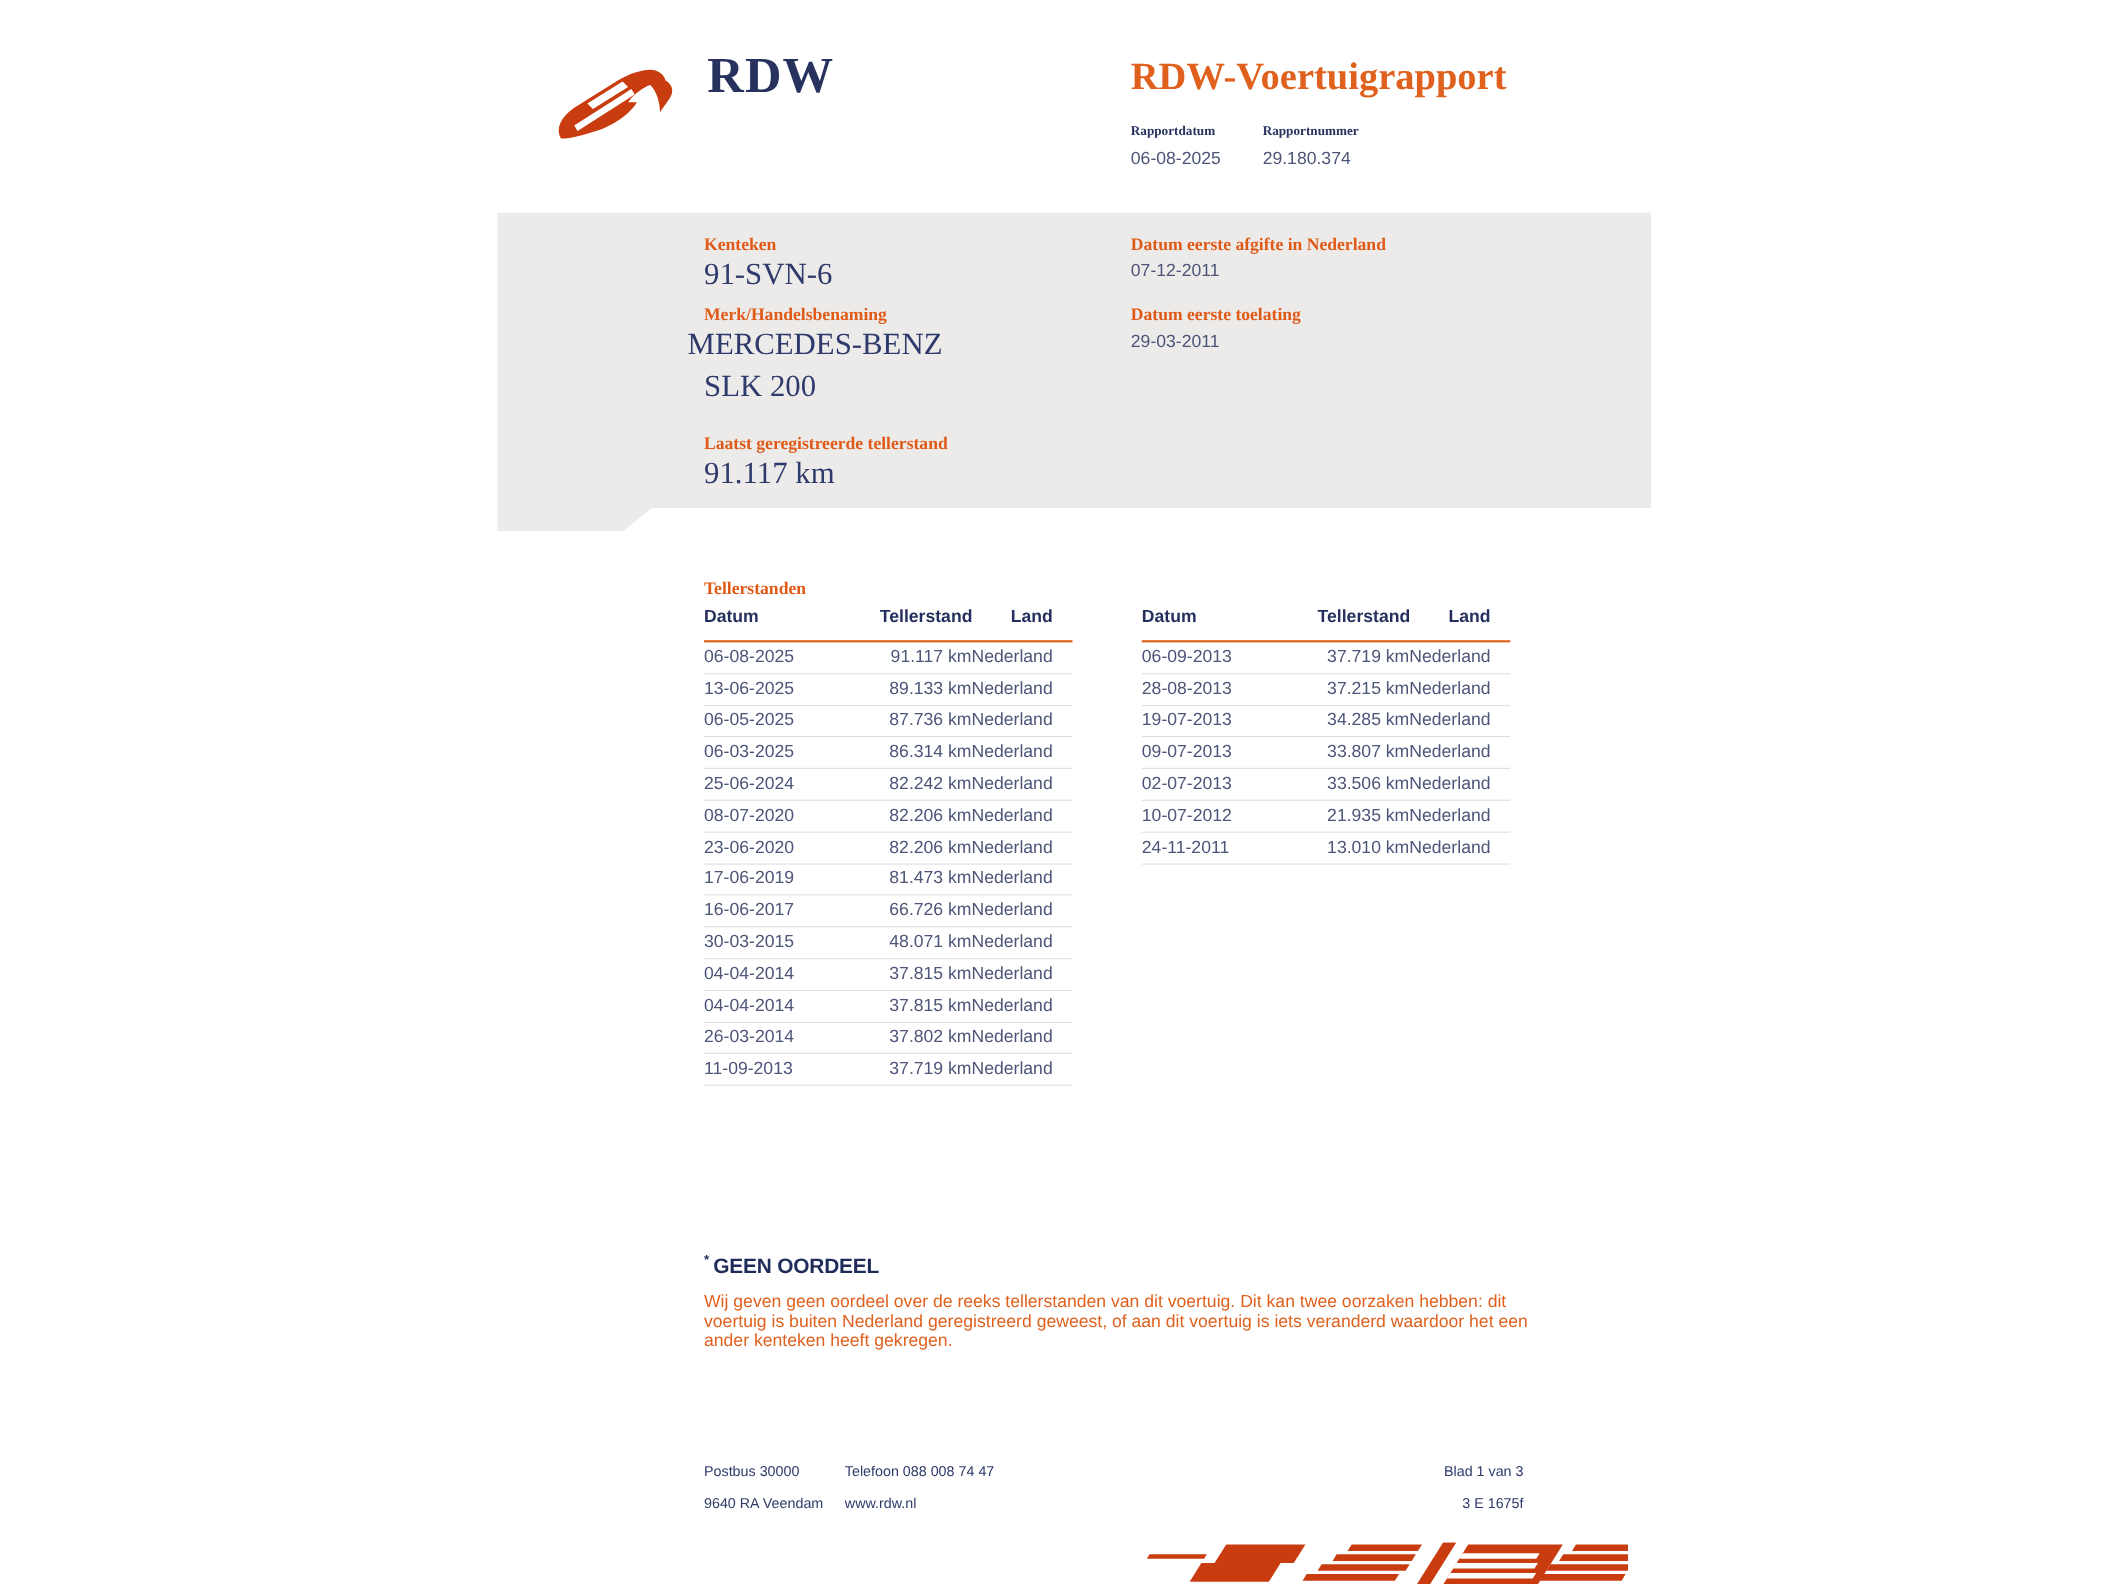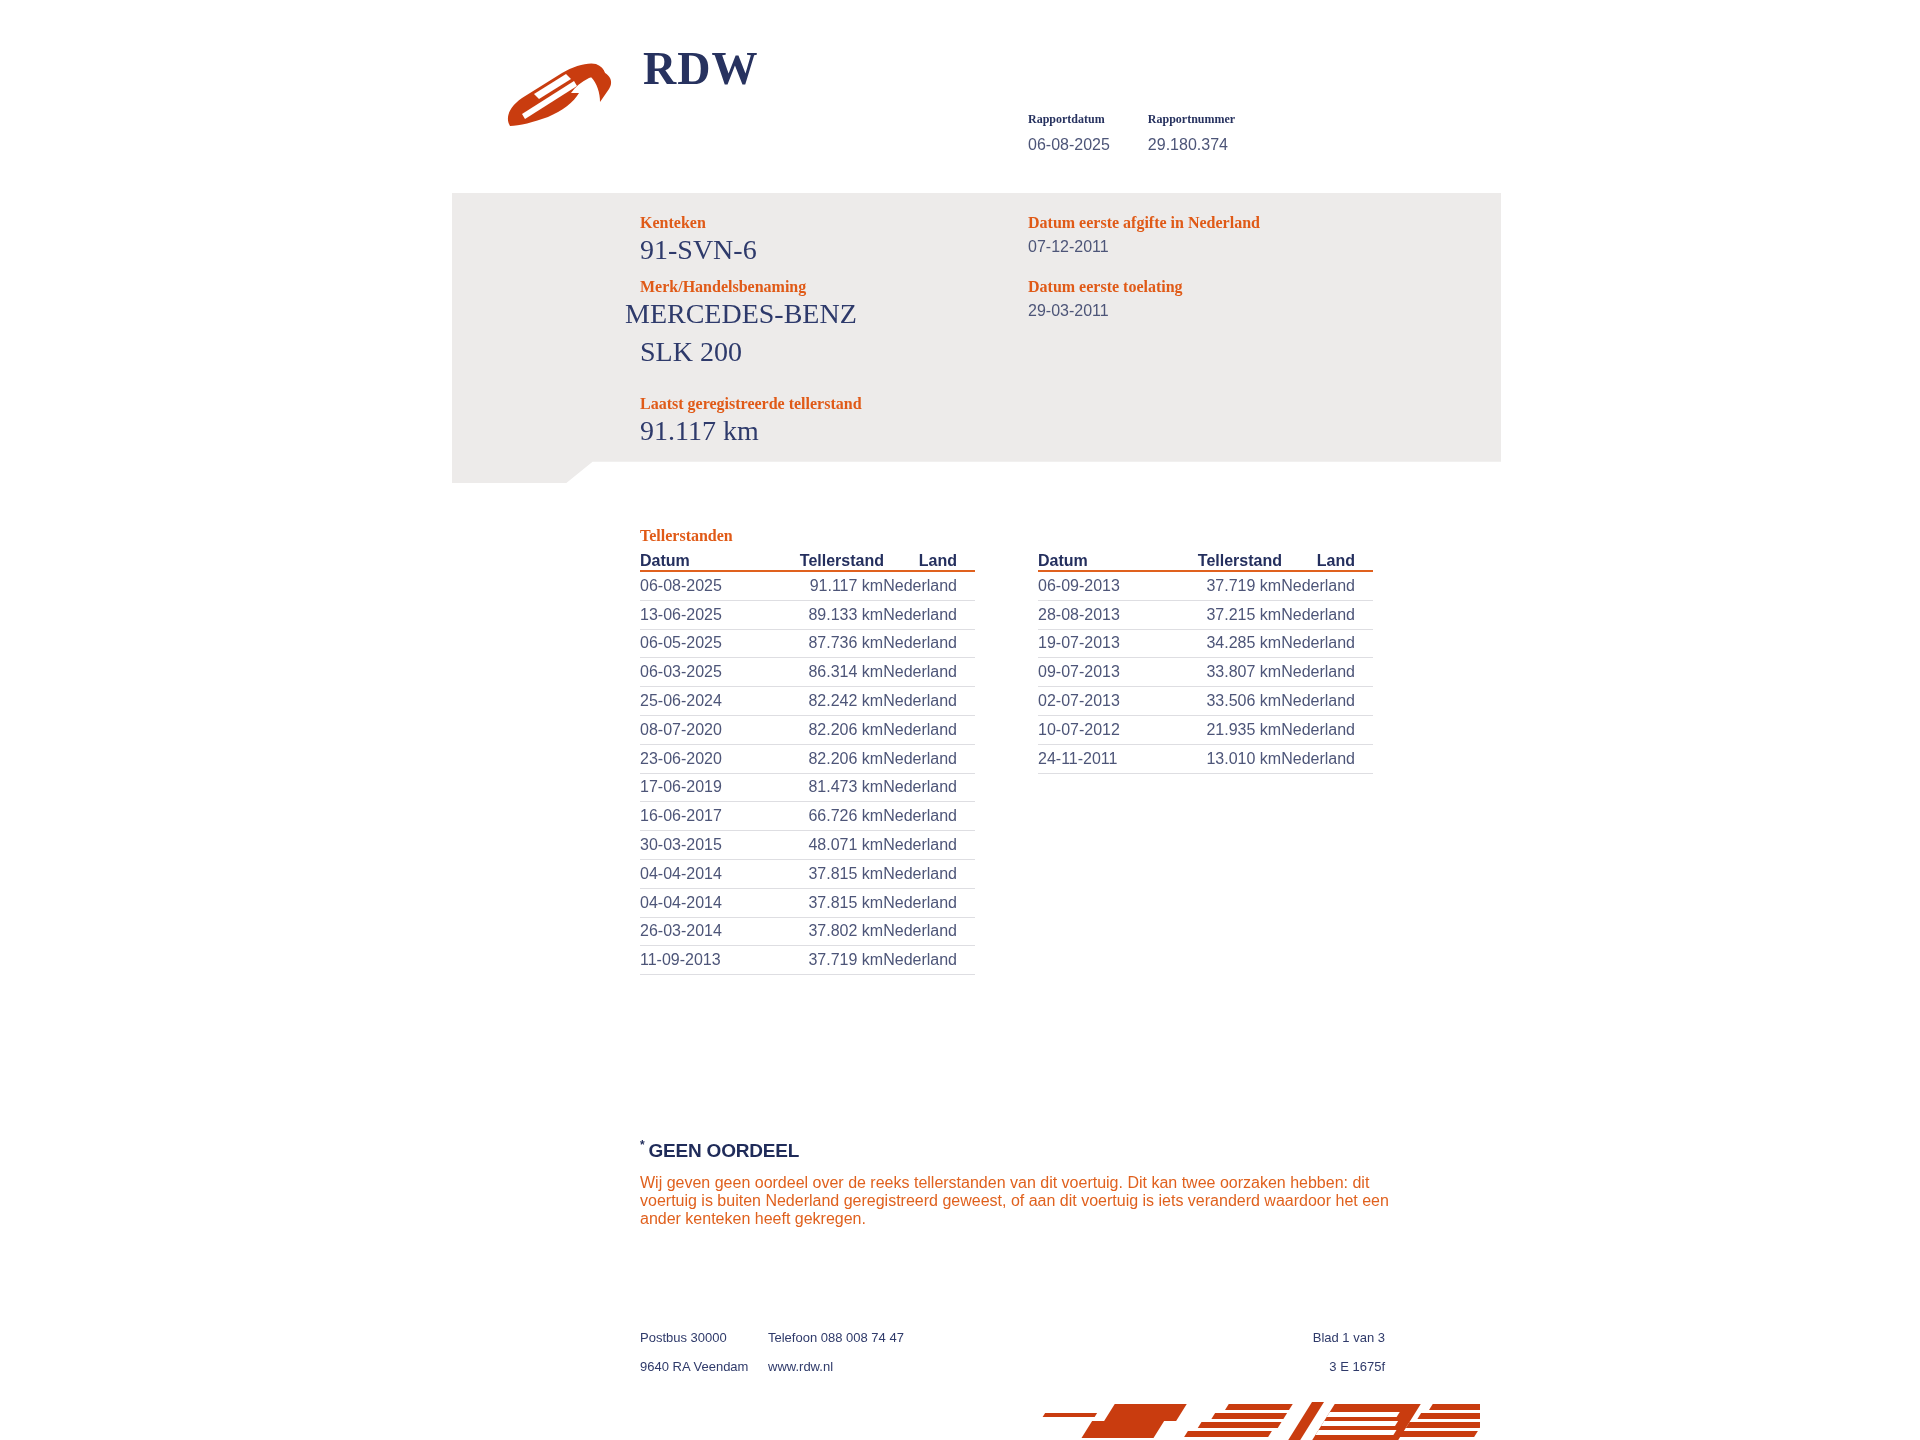--- a/index.html
+++ b/index.html
@@ -54,21 +54,21 @@
   
   .section-heading {
     position:absolute; left:640px; top:527px;
     font-family:"Liberation Serif", serif; font-weight:700; font-size:16px; color:#E05A17;
   }
   .mtable { position:absolute; top:550px; width:335px; }
   .mtable.left  { left:640px; }
   .mtable.right { left:1038px; }
   .thead {
     display:flex; align-items:flex-end; height:20px;
-    border-bottom:2px solid #E0611E; padding-bottom:0;
+    border-bottom:2px solid #E0611E; padding-bottom:12px;
     font-weight:700; font-size:16px; color:#242F5E;
   }
   .trow {
     display:flex; align-items:center; height:27.8px;
     border-bottom:1px solid #DEDEE2;
     font-size:16px; color:#4D5578;
   }
   .c0 { width:132px; text-align:left; }
   .c1 { width:112px; text-align:right; }
   .c2 { flex:1; text-align:right; padding-right:18px; }
@@ -96,20 +96,21 @@
 
   <div class="logo-wrap">
     <svg width="112" height="72" viewBox="0 0 112 72">
       <path fill="#C93C0F" d="M6,68 C1,60 5,49 18,40 L58,15 C70,8 84,4 92,6 C97,8 100,11 101,15 L85,20 C77,24 71,29 67,35 L75,35 C70,44 58,53 44,59 C30,64 15,68 6,68 Z"></path>
       <path fill="#C93C0F" d="M90,14 C97,12 103,15 106,20 C108,24 107,28 105,31 L96,44 C96,35 93,25 87,19 Z"></path>
       <polygon fill="#ffffff" points="30,36 62,16 67,21 35,41"></polygon>
       <polygon fill="#ffffff" points="18,56 70,23 73,28 21,61"></polygon>
     </svg>
   </div>
   <div class="wordmark">RDW</div>
+  <div class="doc-title">RDW-Voertuigrapport</div>
 
   <div class="report-meta">
     <div>
       <div class="lbl">Rapportdatum</div>
       <div class="val">06-08-2025</div>
     </div>
     <div>
       <div class="lbl">Rapportnummer</div>
       <div class="val">29.180.374</div>
     </div>

